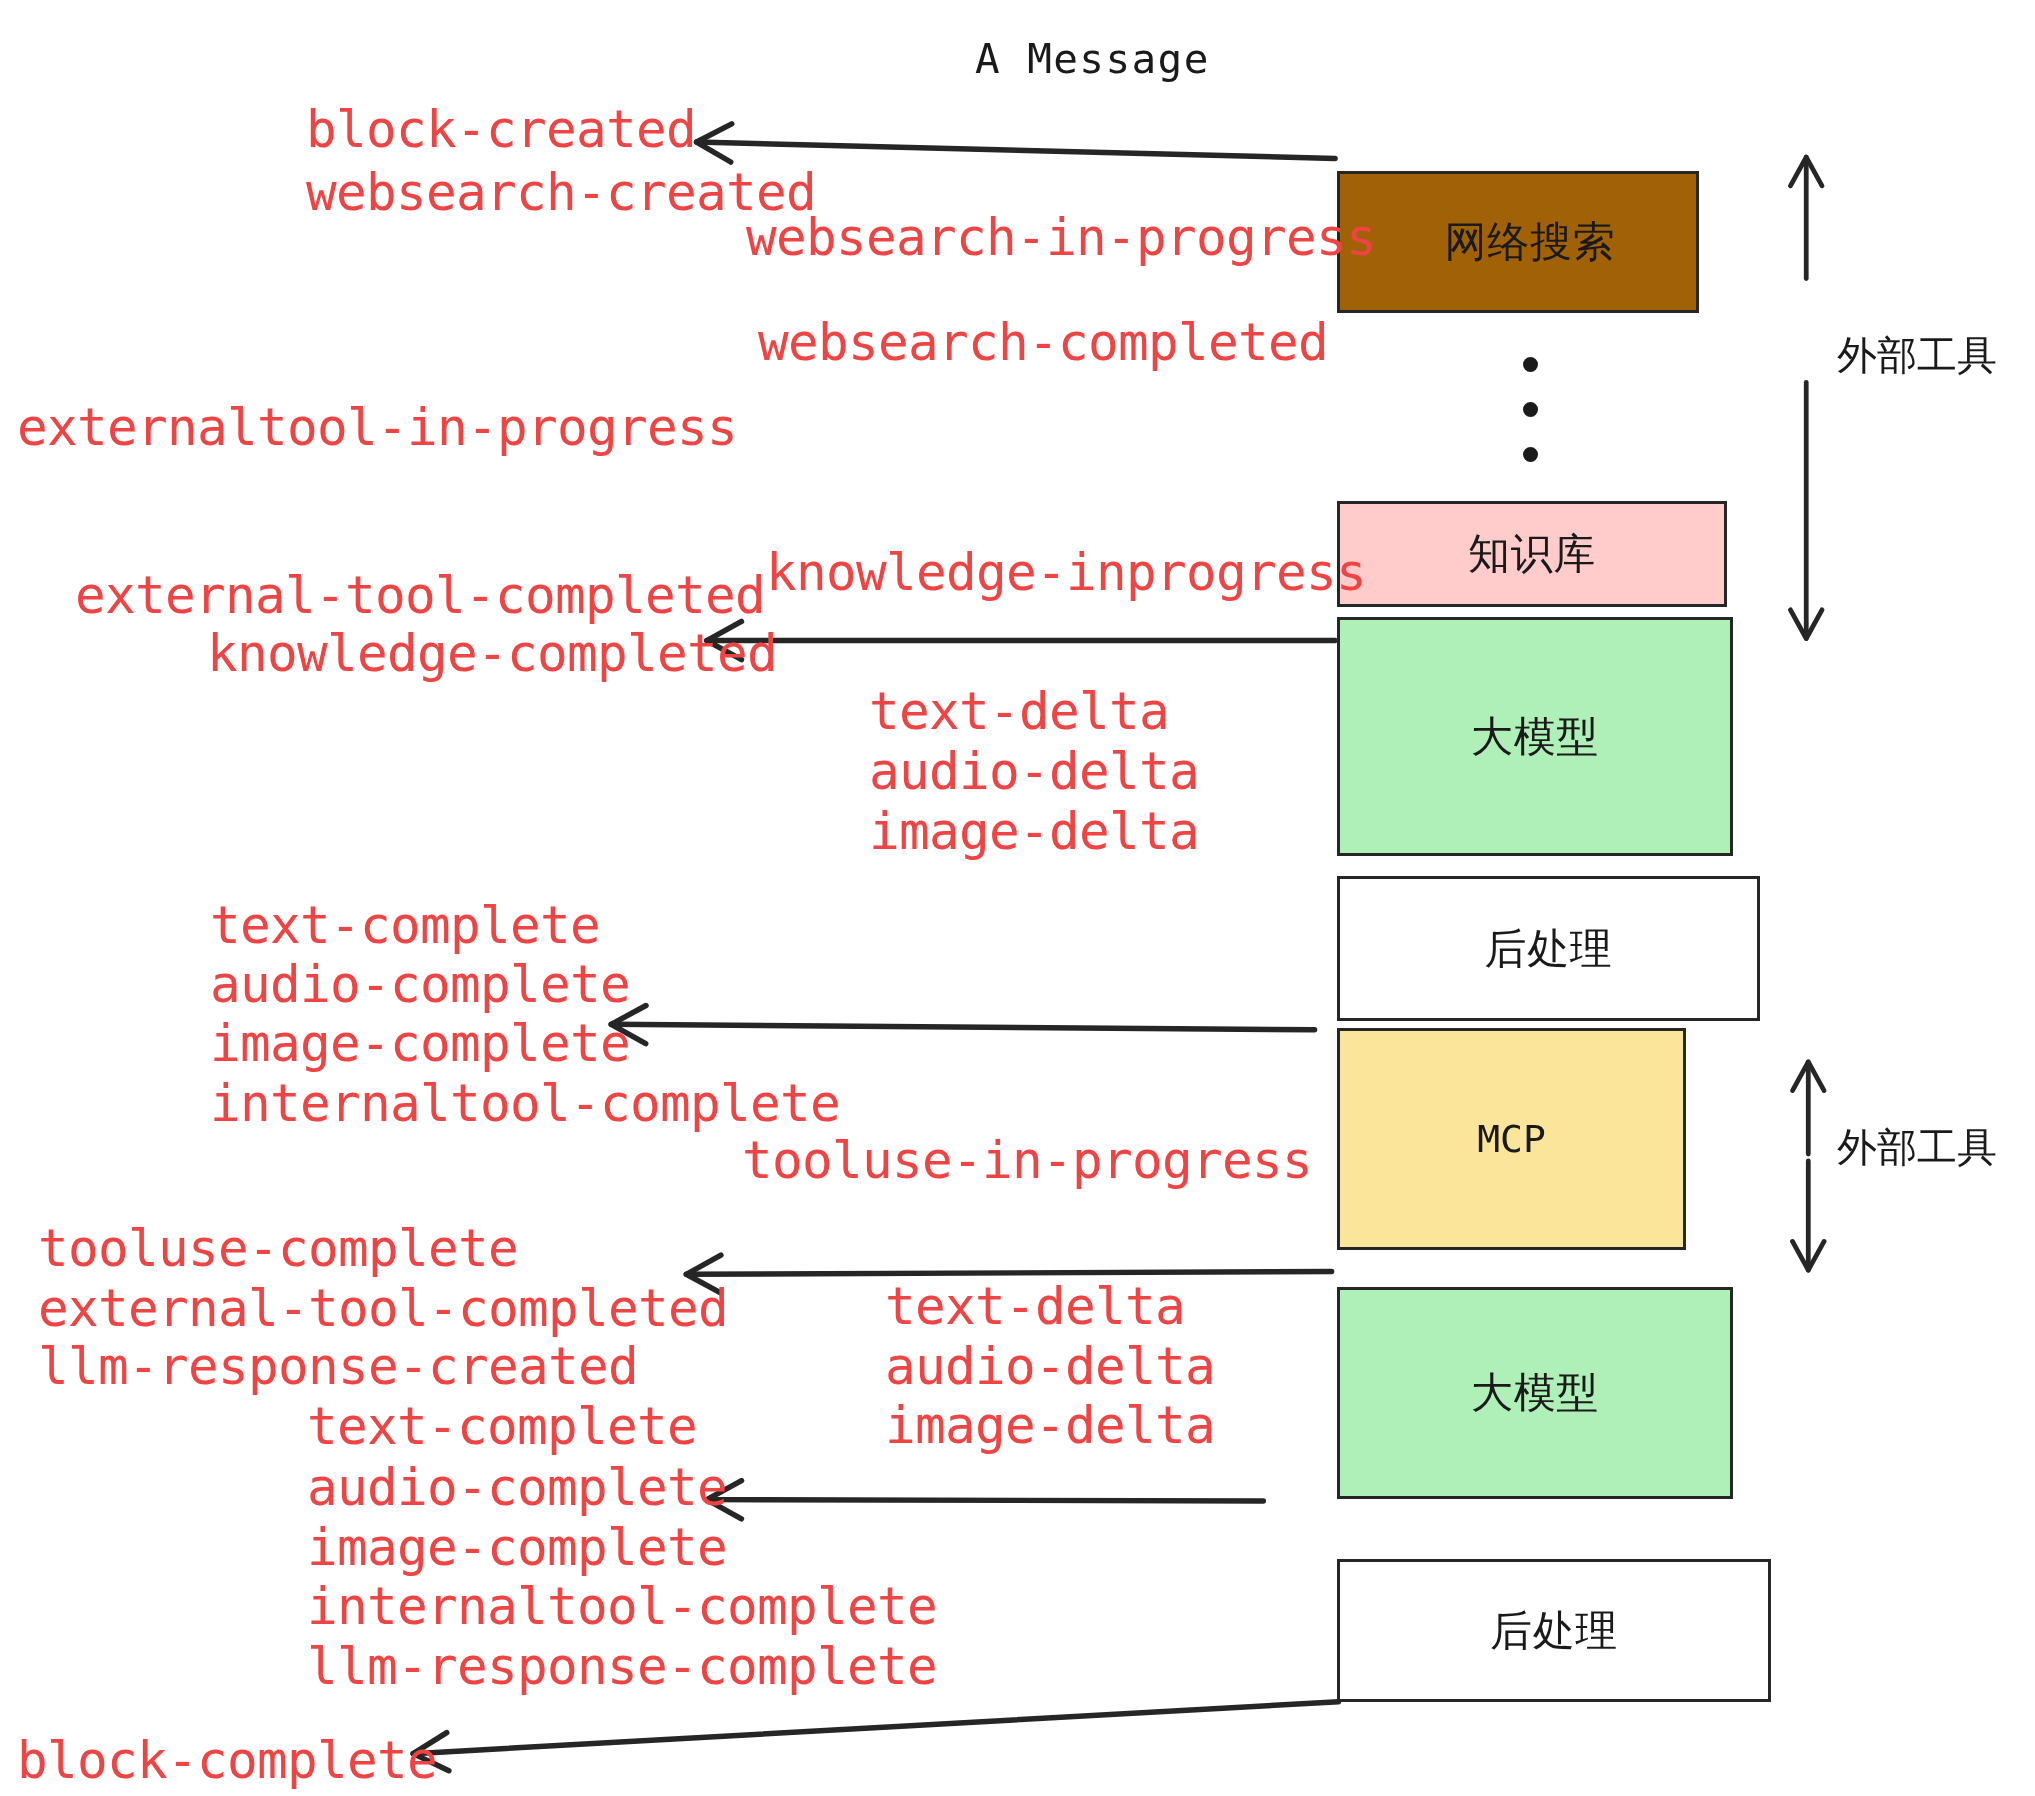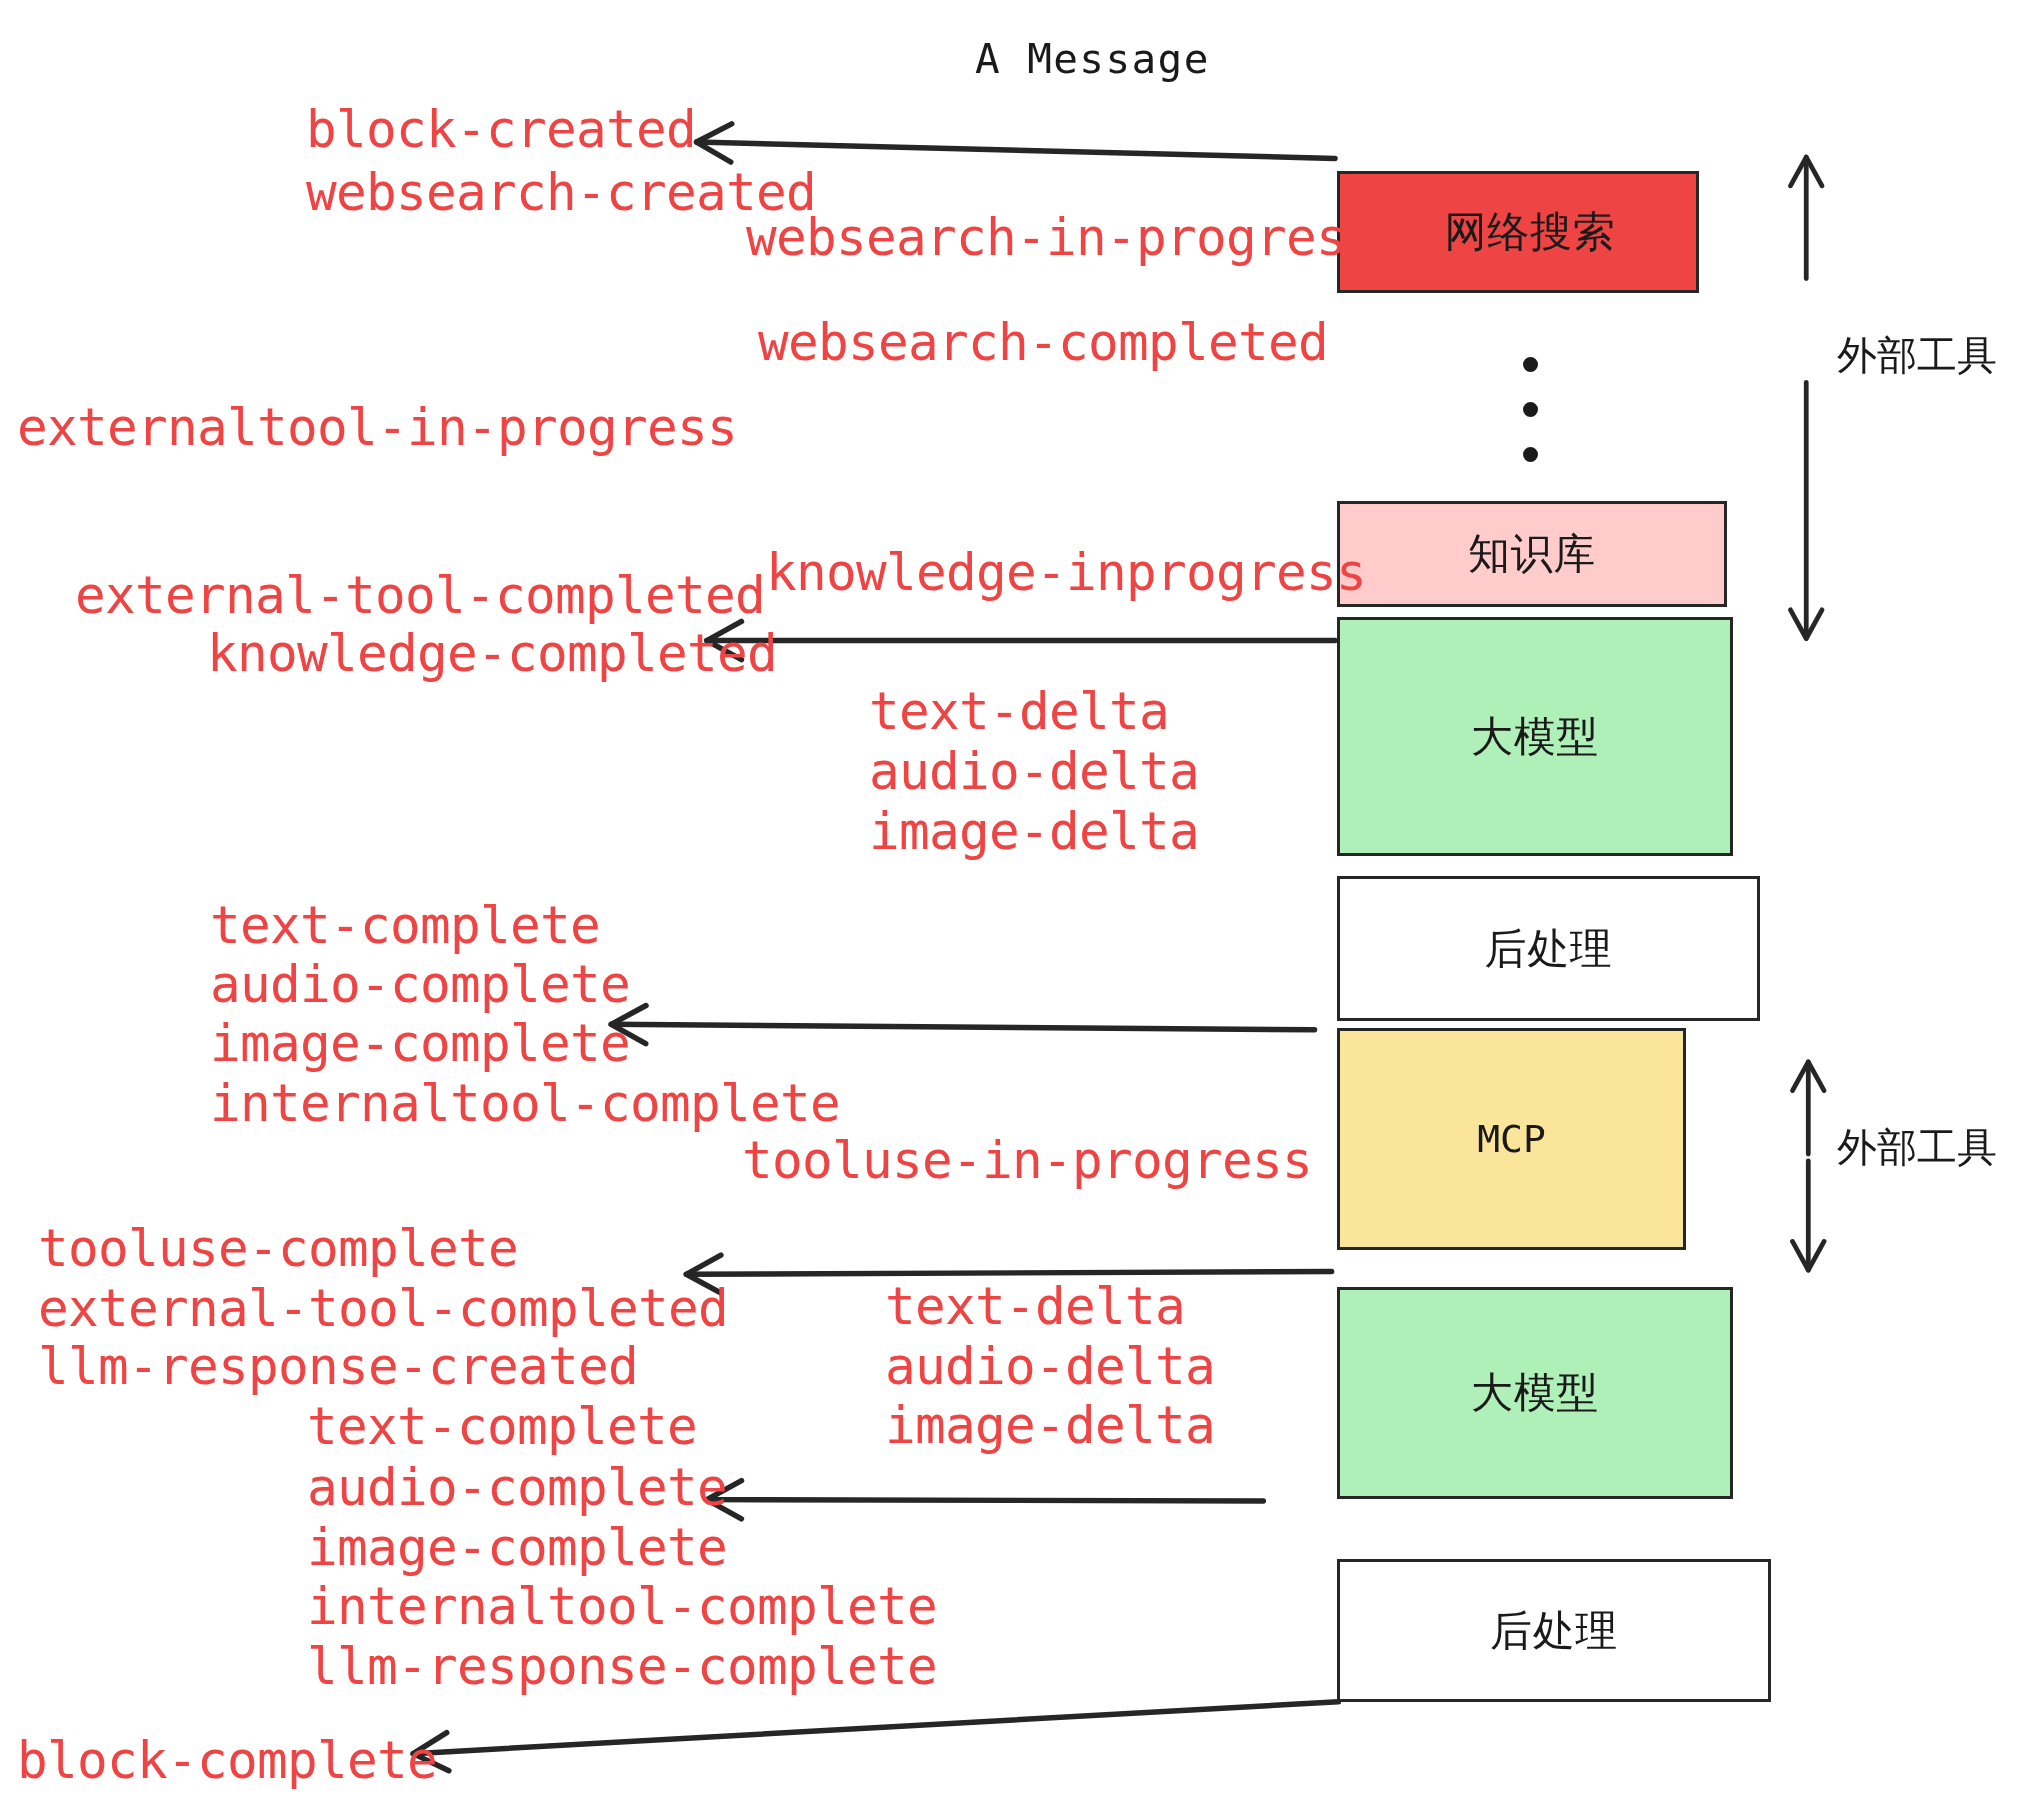--- a/index.html
+++ b/index.html
@@ -86,21 +86,21 @@
       <path d="M 2668.1241763568823 892.9372793578946 L 2645 935 L 2621.8758236431177 892.9372793578946" fill="none" stroke="#262626" stroke-width="7" stroke-linecap="round" stroke-linejoin="round"></path>
       <line x1="2648" y1="1690" x2="2648" y2="1555" stroke="#262626" stroke-width="7" stroke-linecap="round"></line>
       <path d="M 2624.8758236431177 1597.0627206421054 L 2648 1555 L 2671.1241763568823 1597.0627206421054" fill="none" stroke="#262626" stroke-width="7" stroke-linecap="round" stroke-linejoin="round"></path>
       <line x1="2648" y1="1700" x2="2648" y2="1860" stroke="#262626" stroke-width="7" stroke-linecap="round"></line>
       <path d="M 2671.1241763568823 1817.9372793578946 L 2648 1860 L 2624.8758236431177 1817.9372793578946" fill="none" stroke="#262626" stroke-width="7" stroke-linecap="round" stroke-linejoin="round"></path>
     </svg>
 
   <div class="title" style="left:975px;top:6.8px;margin-top:28px;">A Message</div>
 
   <div id="nodes-layer">
-      <div class="nodebox" style="left: 1337px; top: 171px; width: 362px; height: 122px; background: #ef4444; border-color: rgb(38, 38, 38); padding-left: 24px;">
+      <div class="nodebox" style="left: 1337px; top: 171px; width: 362px; height: 142px; background: #a16207; border-color: rgb(38, 38, 38); padding-left: 24px;">
         <span class="nodelabel">网络搜索</span>
       </div>
       <div class="nodebox" style="left: 1337px; top: 501px; width: 390px; height: 106px; background: rgb(255, 204, 203); border-color: rgb(38, 38, 38);">
         <span class="nodelabel">知识库</span>
       </div>
       <div class="nodebox" style="left: 1337px; top: 617px; width: 396px; height: 239px; background: rgb(175, 239, 184); border-color: rgb(38, 38, 38);">
         <span class="nodelabel">大模型</span>
       </div>
       <div class="nodebox" style="left: 1337px; top: 876px; width: 423px; height: 145px; background: rgb(255, 255, 255); border-color: rgb(38, 38, 38);">
         <span class="nodelabel">后处理</span>

